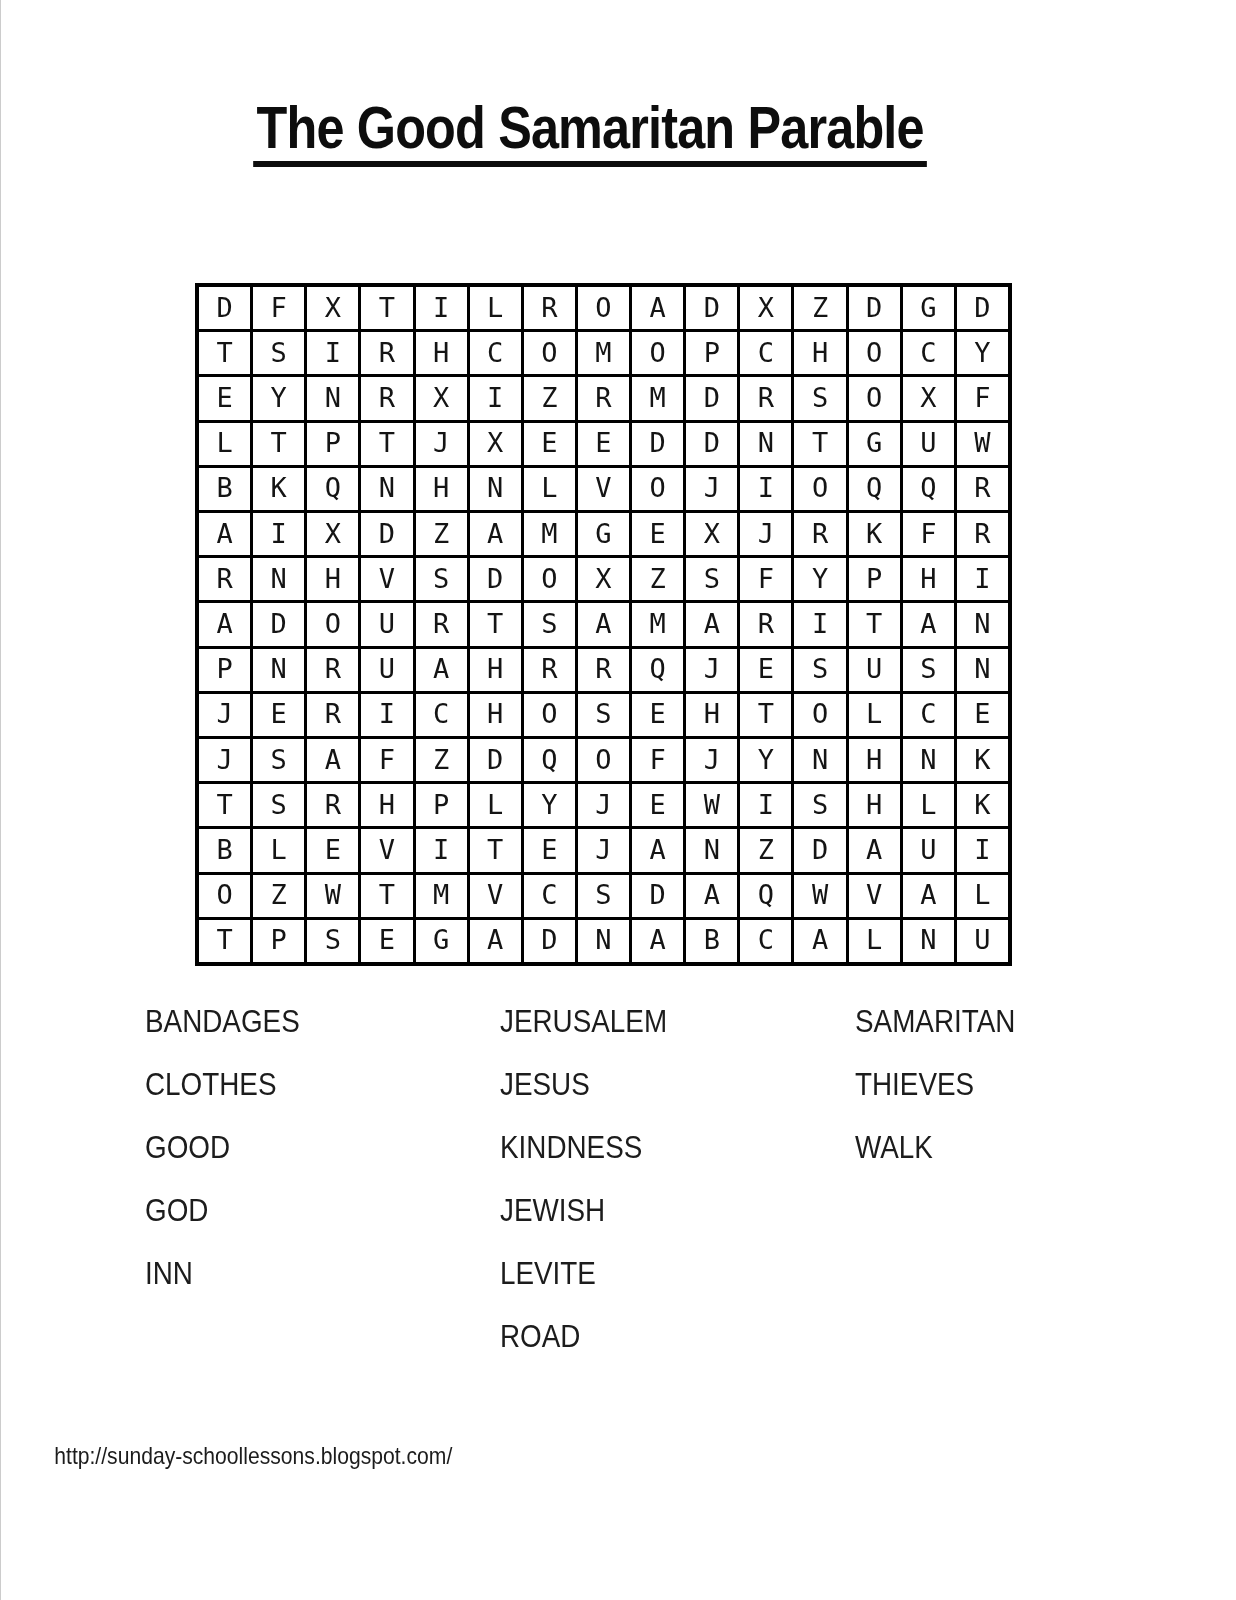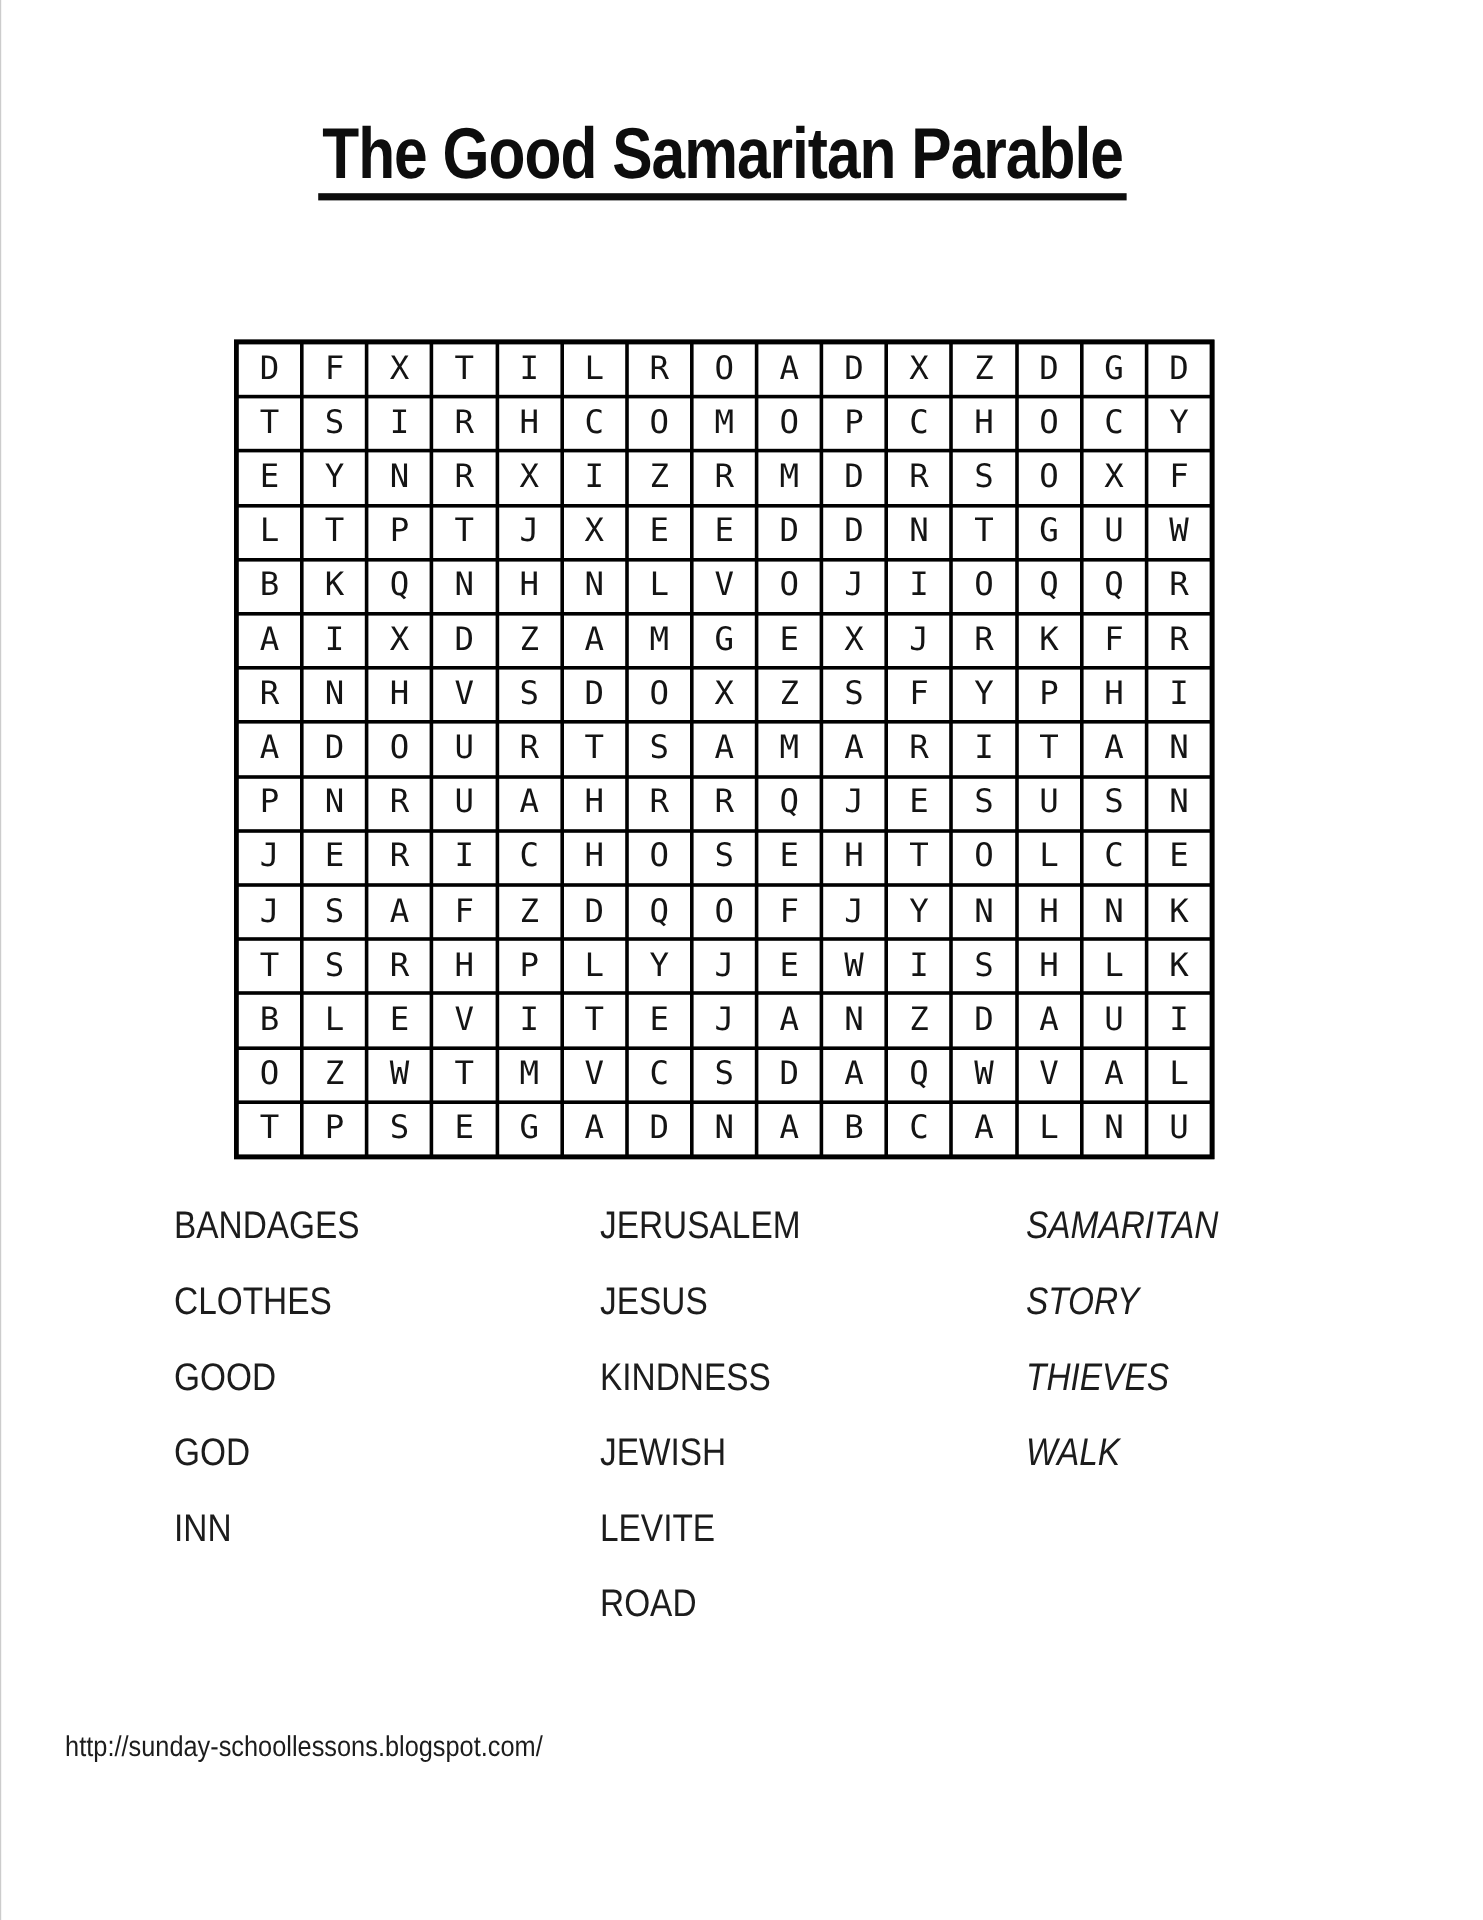--- a/index.html
+++ b/index.html
@@ -18,21 +18,21 @@
     position: absolute;
     left: 0; top: 0;
     width: 1px; height: 1600px;
     background: #cccccc;
   }
 
   
   .title-wrap {
     position: absolute;
     top: 96px;
-    left: 16px;
+    left: 4px;
     width: 1172px;
     text-align: center;
   }
   .title-text {
     display: inline-block;
     font-size: 60px;
     font-weight: bold;
     color: #0d0d0d;
     line-height: 1.05;
     letter-spacing: -1px;
@@ -75,21 +75,21 @@
   .word-list {
     position: absolute;
     left: 145px;
     top: 990px;
     width: 1000px;
     display: flex;
   }
   .word-col { display: block; }
   .word-col-1 { width: 355px; }
   .word-col-2 { width: 355px; }
-  .word-col-3 { width: 290px; font-style: italic; }
+  .word-col-3 { width: 290px; }
   .word {
     height: 63px;
     display: flex;
     align-items: center;
   }
   .word-text {
     display: inline-block;
     font-size: 32px;
     color: #1c1c1c;
     letter-spacing: 0;
@@ -387,23 +387,20 @@
       </div>
       <div class="word">
         <span class="word-text">ROAD</span>
       </div>
     </div>
   <div class="word-col word-col-3">
       <div class="word">
         <span class="word-text">SAMARITAN</span>
       </div>
       <div class="word">
-        <span class="word-text">STORY</span>
-      </div>
-      <div class="word">
         <span class="word-text">THIEVES</span>
       </div>
       <div class="word">
         <span class="word-text">WALK</span>
       </div>
     </div>
 </div>
 
 <div class="source-url">
   <span>http://sunday-schoollessons.blogspot.com/</span>

